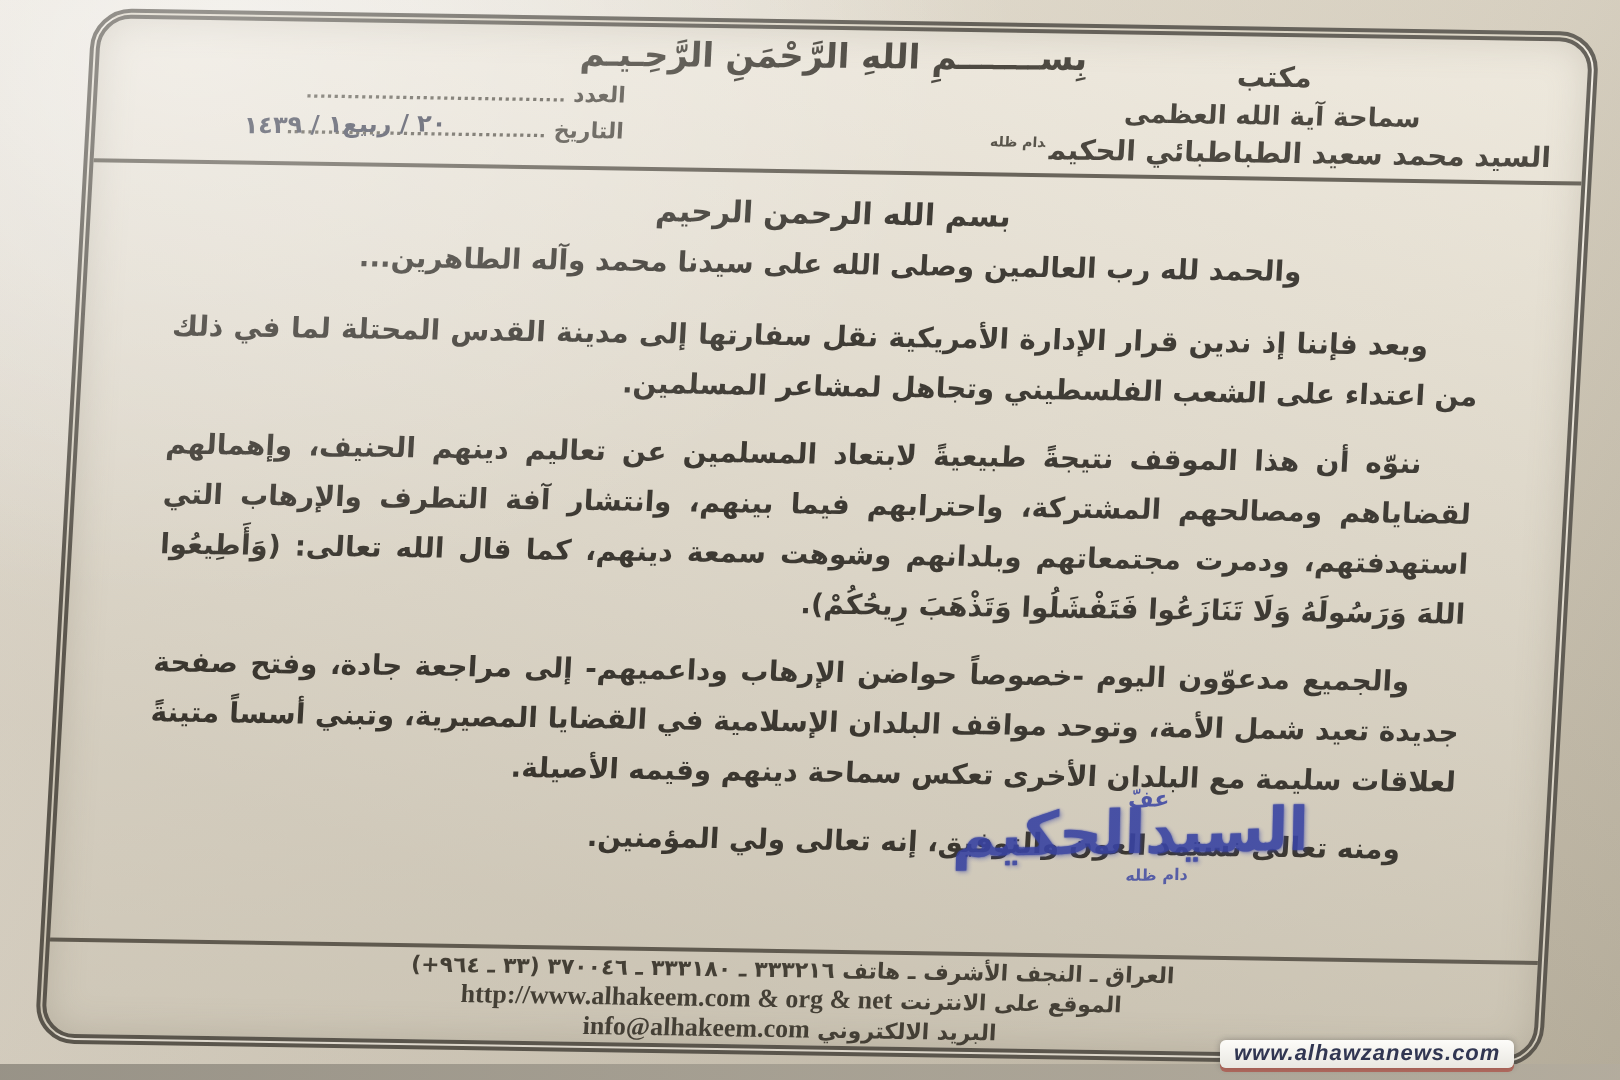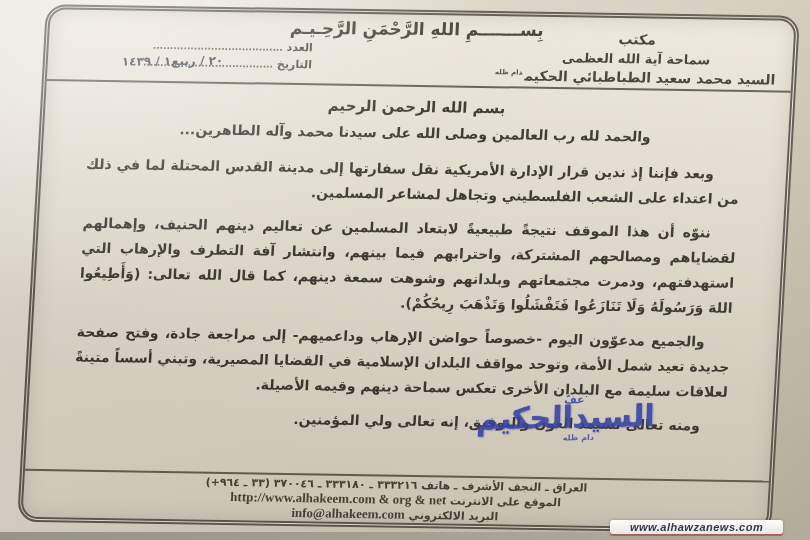--- a/index.html
+++ b/index.html
@@ -99,21 +99,21 @@
       linear-gradient(200deg, rgba(255,255,255,.10), rgba(110,100,85,.16) 78%);
   }
   .bottom-band{
     position:absolute;left:0;right:0;bottom:0;height:8px;z-index:6;
     background:linear-gradient(to right,#8e897e,#a39d90 55%,#b3ac9e);
     opacity:.85;
   }
   .watermark{
     position:absolute;left:610px;top:520px;z-index:9;
     background:linear-gradient(#fdfcf9,#e9e7e1);
-    border-radius:3px;padding:1px 20px;
+    border-radius:3px;padding:1px 7px;
     font-family:"Liberation Sans",sans-serif;font-size:11px;font-weight:bold;font-style:italic;
     color:#313652;letter-spacing:.5px;
     box-shadow:0 2px 0 rgba(175,55,45,.55),0 0 3px rgba(60,60,60,.4);
     white-space:nowrap;
   }
 </style>
 </head>
 <body>
 
 <div class="doc-frame">

